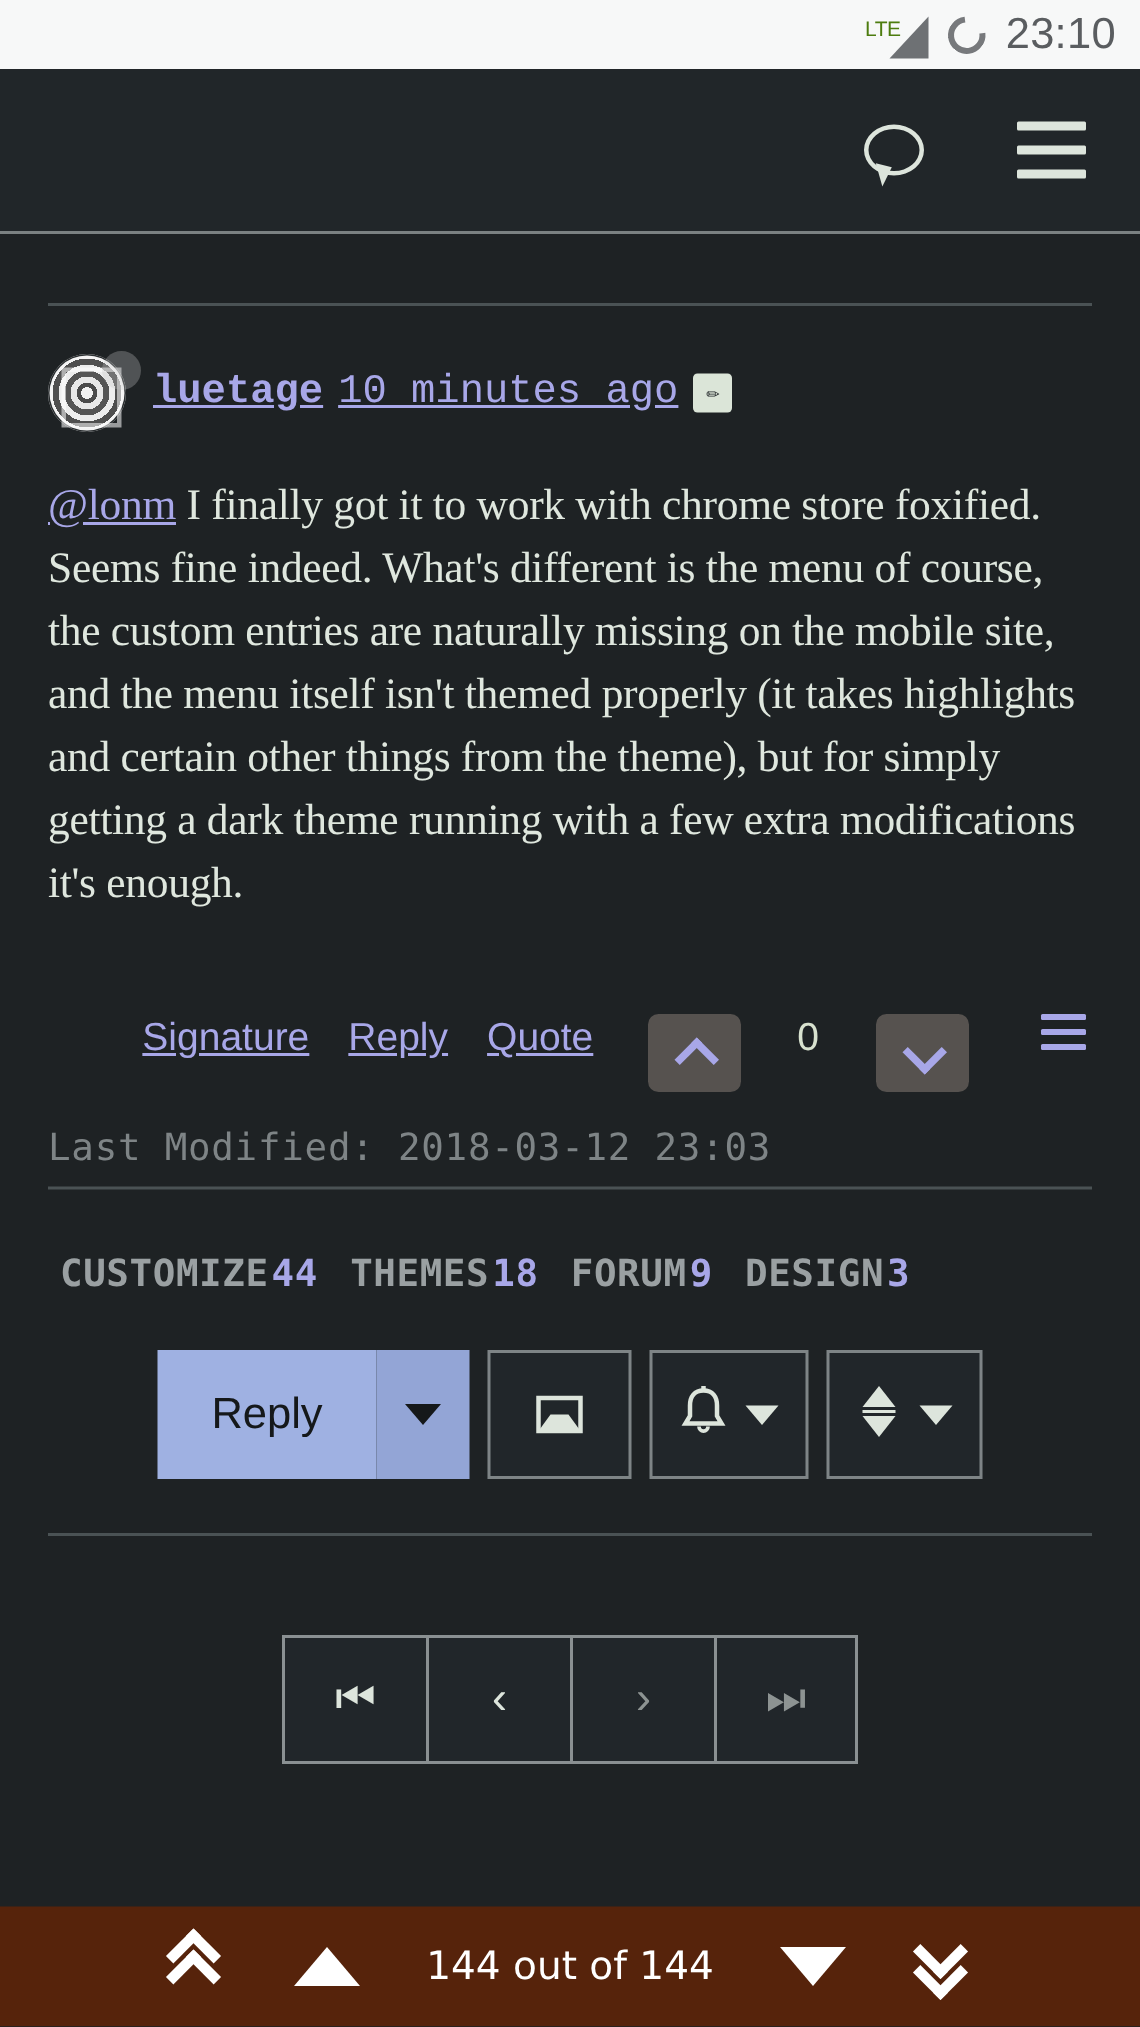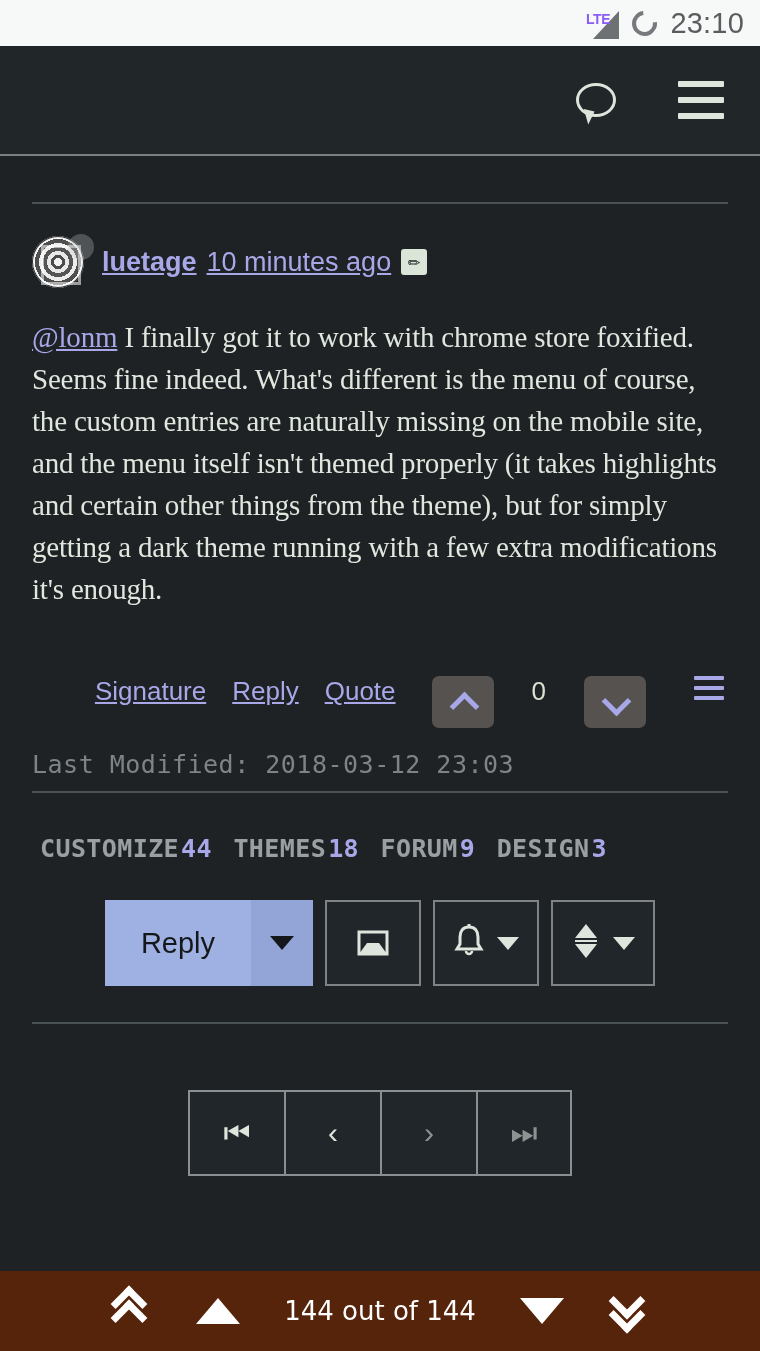--- a/index.html
+++ b/index.html
@@ -15,23 +15,23 @@
   
   #status-bar {
     height: 46px; width: 100%;
     background: #f7f8f8;
     display: flex; align-items: center; justify-content: flex-end;
     padding-right: 16px;
     gap: 13px;
   }
   .sb-lte-wrap { display: flex; align-items: flex-end; height: 32px; }
   .sb-lte-label {
-    font-size: 14px; font-weight: 700; color: #8b5cf6;
+    font-size: 14px; font-weight: 400; color: #4d7c0f;
     line-height: 1; letter-spacing: -0.3px;
-    position: relative; top: -13px; left: 13px;
+    position: relative; top: -13px; left: 3px;
   }
   .sb-signal {
     width: 0; height: 0;
     border-left: 26px solid transparent;
     border-bottom: 28px solid #6e7174;
     margin-left: -4px;
   }
   .sb-spinner {
     width: 25px; height: 25px; border-radius: 50%;
     border: 4px solid #77797c;
@@ -90,21 +90,21 @@
     content: ""; position: absolute;
     left: 9px; top: 9px; width: 34px; height: 34px;
     border: 3px solid rgba(255,255,255,0.55);
     transform: rotate(0deg);
   }
   #avatar-status {
     position: absolute; right: -10px; top: -2px;
     width: 26px; height: 26px; border-radius: 50%;
     background: rgba(200,200,200,0.30);
   }
-  .post-meta { display: flex; align-items: center; gap: 10px; flex-wrap: wrap; }
+  .post-meta { display: flex; align-items: center; gap: 10px; flex-wrap: wrap; font-family: Liberation Mono, monospace; }
   .pm-link {
     color: #a8a7e8; text-decoration: underline;
     font-size: 27px; line-height: 1;
   }
   #post-author { font-weight: 700; }
   #post-time { font-weight: 400; }
   #edit-badge {
     display: inline-flex; align-items: center; justify-content: center;
     width: 26px; height: 26px; border-radius: 3px;
     background: #dbe5d8; font-size: 15px; color: #23282a;

